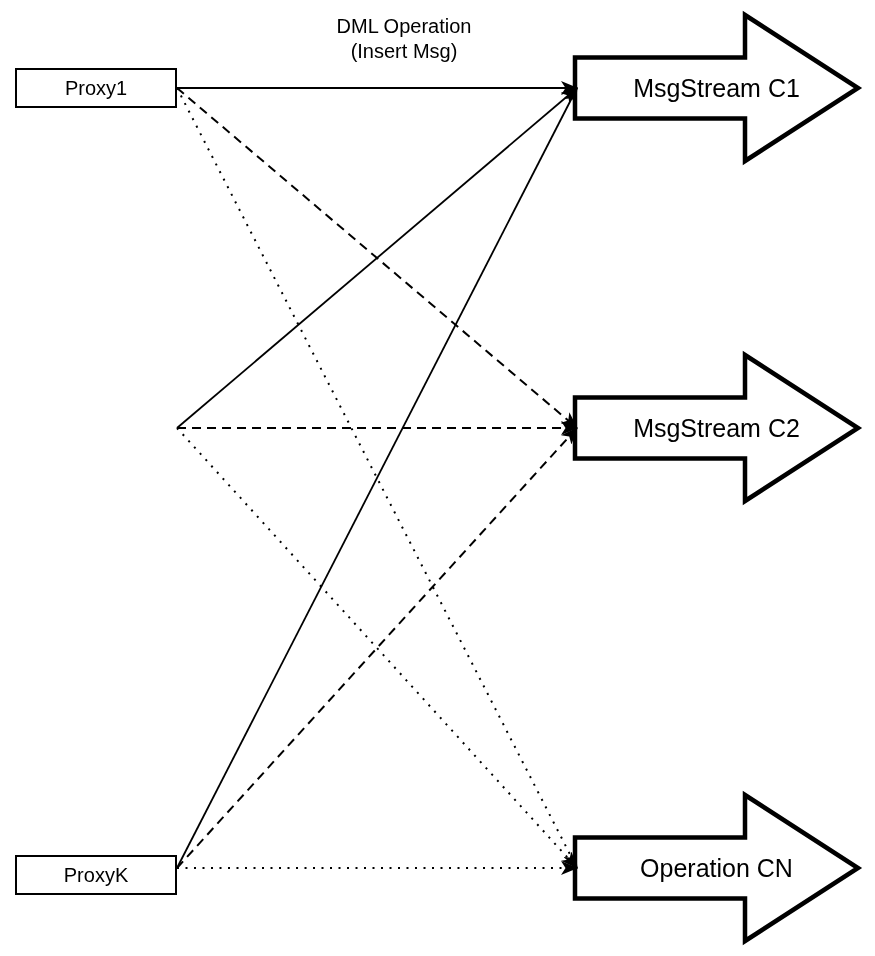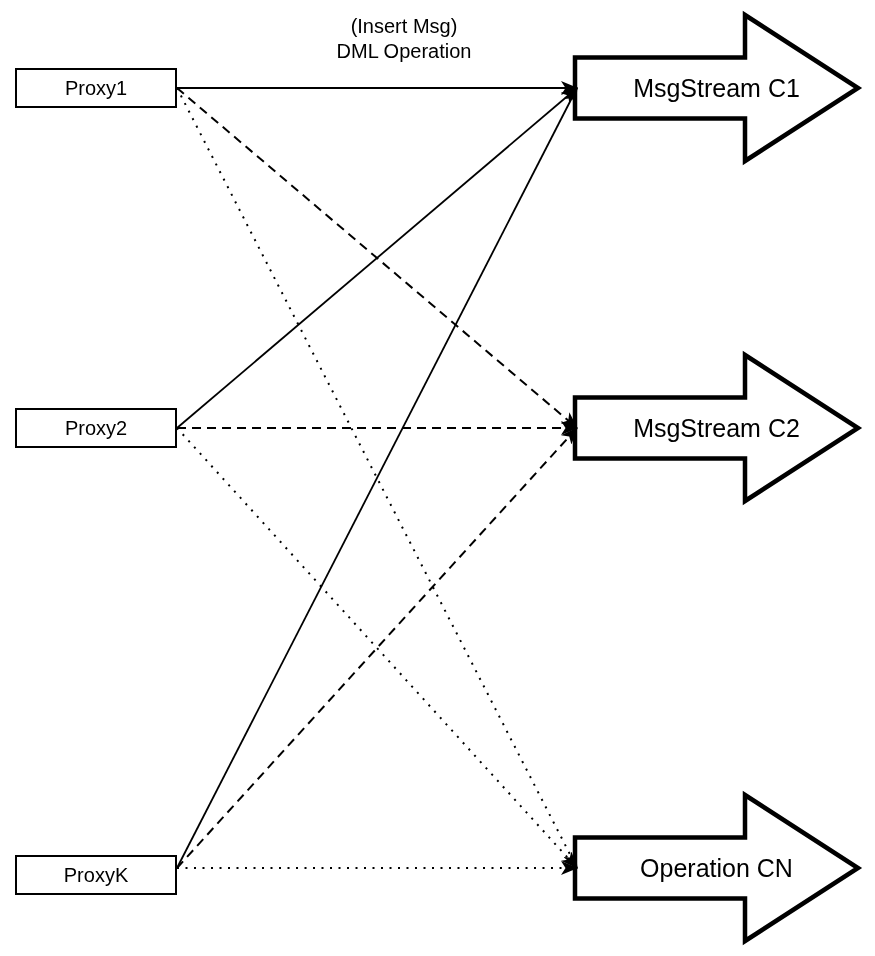--- a/index.html
+++ b/index.html
@@ -87,29 +87,26 @@
       <line x1="177" y1="88" x2="577" y2="868" class="edge edge-dotted" marker-end="url(#arrowhead)"></line>
       <line x1="177" y1="428" x2="577" y2="88" class="edge edge-solid" marker-end="url(#arrowhead)"></line>
       <line x1="177" y1="428" x2="577" y2="428" class="edge edge-dashed" marker-end="url(#arrowhead)"></line>
       <line x1="177" y1="428" x2="577" y2="868" class="edge edge-dotted" marker-end="url(#arrowhead)"></line>
       <line x1="177" y1="868" x2="577" y2="88" class="edge edge-solid" marker-end="url(#arrowhead)"></line>
       <line x1="177" y1="868" x2="577" y2="428" class="edge edge-dashed" marker-end="url(#arrowhead)"></line>
       <line x1="177" y1="868" x2="577" y2="868" class="edge edge-dotted" marker-end="url(#arrowhead)"></line>
     </svg>
 
   <div class="title">
+    <div>DML Operation</div>
     <div>(Insert Msg)</div>
-    <div>DML Operation</div>
   </div>
 
   <div class="proxy-box" id="proxy-box-0" style="left: 15px; top: 68px;">
     <span>Proxy1</span>
-  </div>
-  <div class="proxy-box" id="proxy-box-1" style="left: 15px; top: 408px;">
-    <span>Proxy2</span>
   </div>
   <div class="proxy-box" id="proxy-box-2" style="left: 15px; top: 848px; margin-top: 7px;">
     <span>ProxyK</span>
   </div>
 
   <div class="stream-label" id="stream-label-0" style="left: 575px; top: 57.5px; width: 283px; height: 61px;">MsgStream C1</div>
   <div class="stream-label" id="stream-label-1" style="left: 575px; top: 397.5px; width: 283px; height: 61px; text-align: right;">MsgStream C2</div>
   <div class="stream-label" id="stream-label-2" style="left: 575px; top: 837.5px; width: 283px; height: 61px;">Operation CN</div>
 
 </div>

